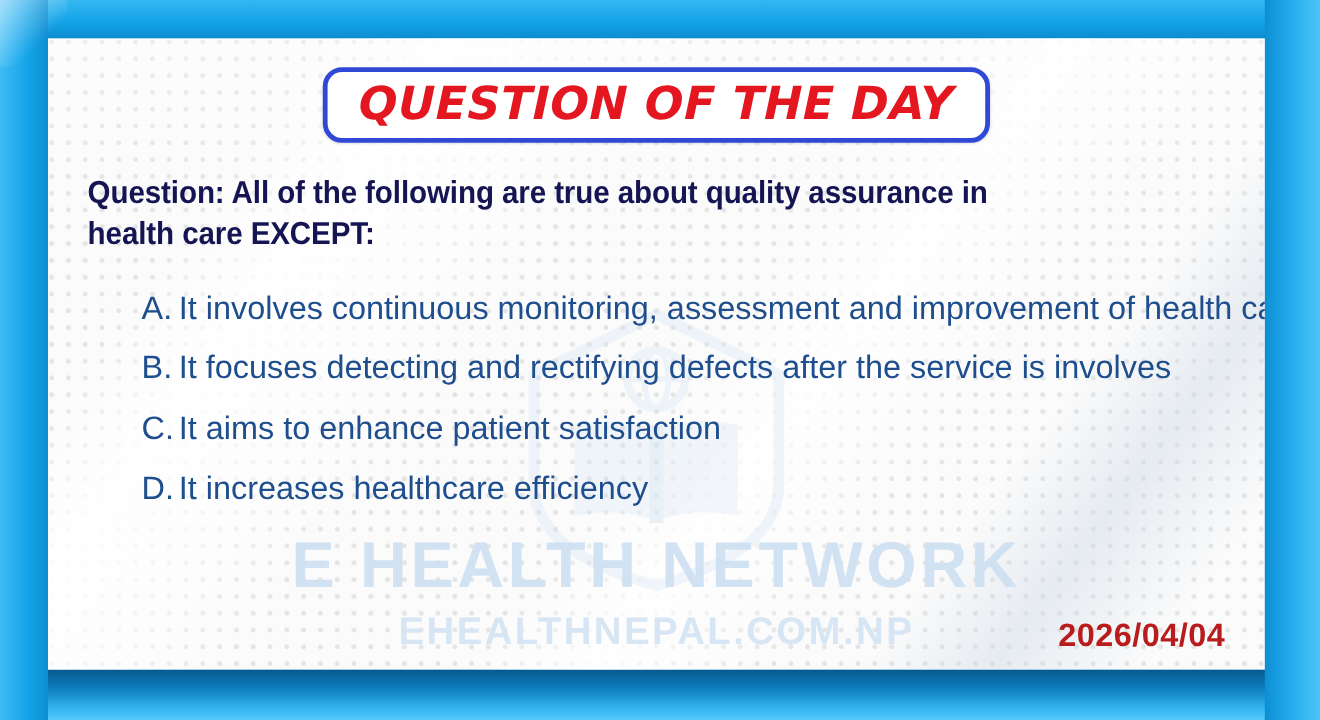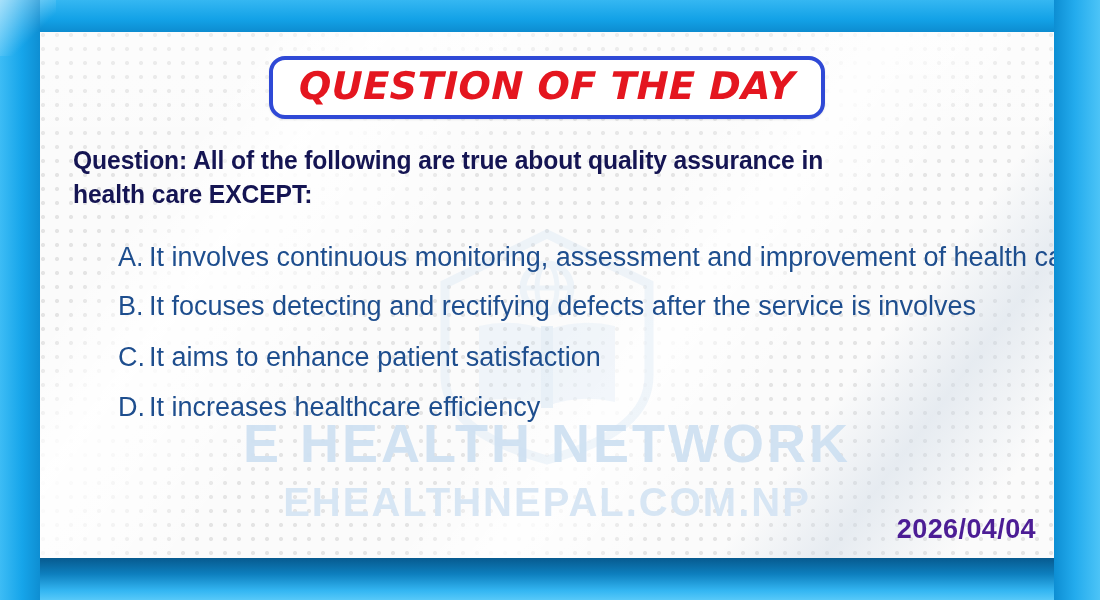--- a/index.html
+++ b/index.html
@@ -108,20 +108,21 @@
     position: absolute;
     inset: 0;
     background: linear-gradient(180deg, rgba(255,255,255,.35) 0%, rgba(255,255,255,0) 28%);
   }
 
   
   .wm {
     position: absolute;
     inset: 0;
     pointer-events: none;
+    margin-top: 28px;
   }
   .wm-logo {
     position: absolute;
     left: 50%;
     top: 194px;
     transform: translateX(-50%);
     width: 260px;
     height: 240px;
     opacity: .30;
   }
@@ -136,21 +137,21 @@
     letter-spacing: 3px;
     color: #cfe1f2;
     opacity: .95;
   }
   .wm-line2 {
     position: absolute;
     left: 50%;
     top: 448px;
     transform: translateX(-50%);
     white-space: nowrap;
-    font-size: 40px;
+    font-size: 32px;
     font-weight: 700;
     letter-spacing: 2px;
     color: #d6e5f4;
     opacity: .95;
   }
 
   
   .title-wrap {
     position: absolute;
     left: 0; right: 0;
@@ -217,25 +218,25 @@
   .opt-text {
     flex: 1 1 auto;
   }
 
   
   .option-a .opt-text { width: 952px; }
 
   
   .date {
     position: absolute;
-    right: 18px;
+    right: 33px;
     bottom: 13px;
     font-size: 27px;
     font-weight: 700;
-    color: #4c1d95;
+    color: #b91c1c;
     letter-spacing: .4px;
   }
 </style>
 </head>
 <body>
 
 <div class="screen">
 
   <div class="frame">
     <div class="frame-top"></div>

